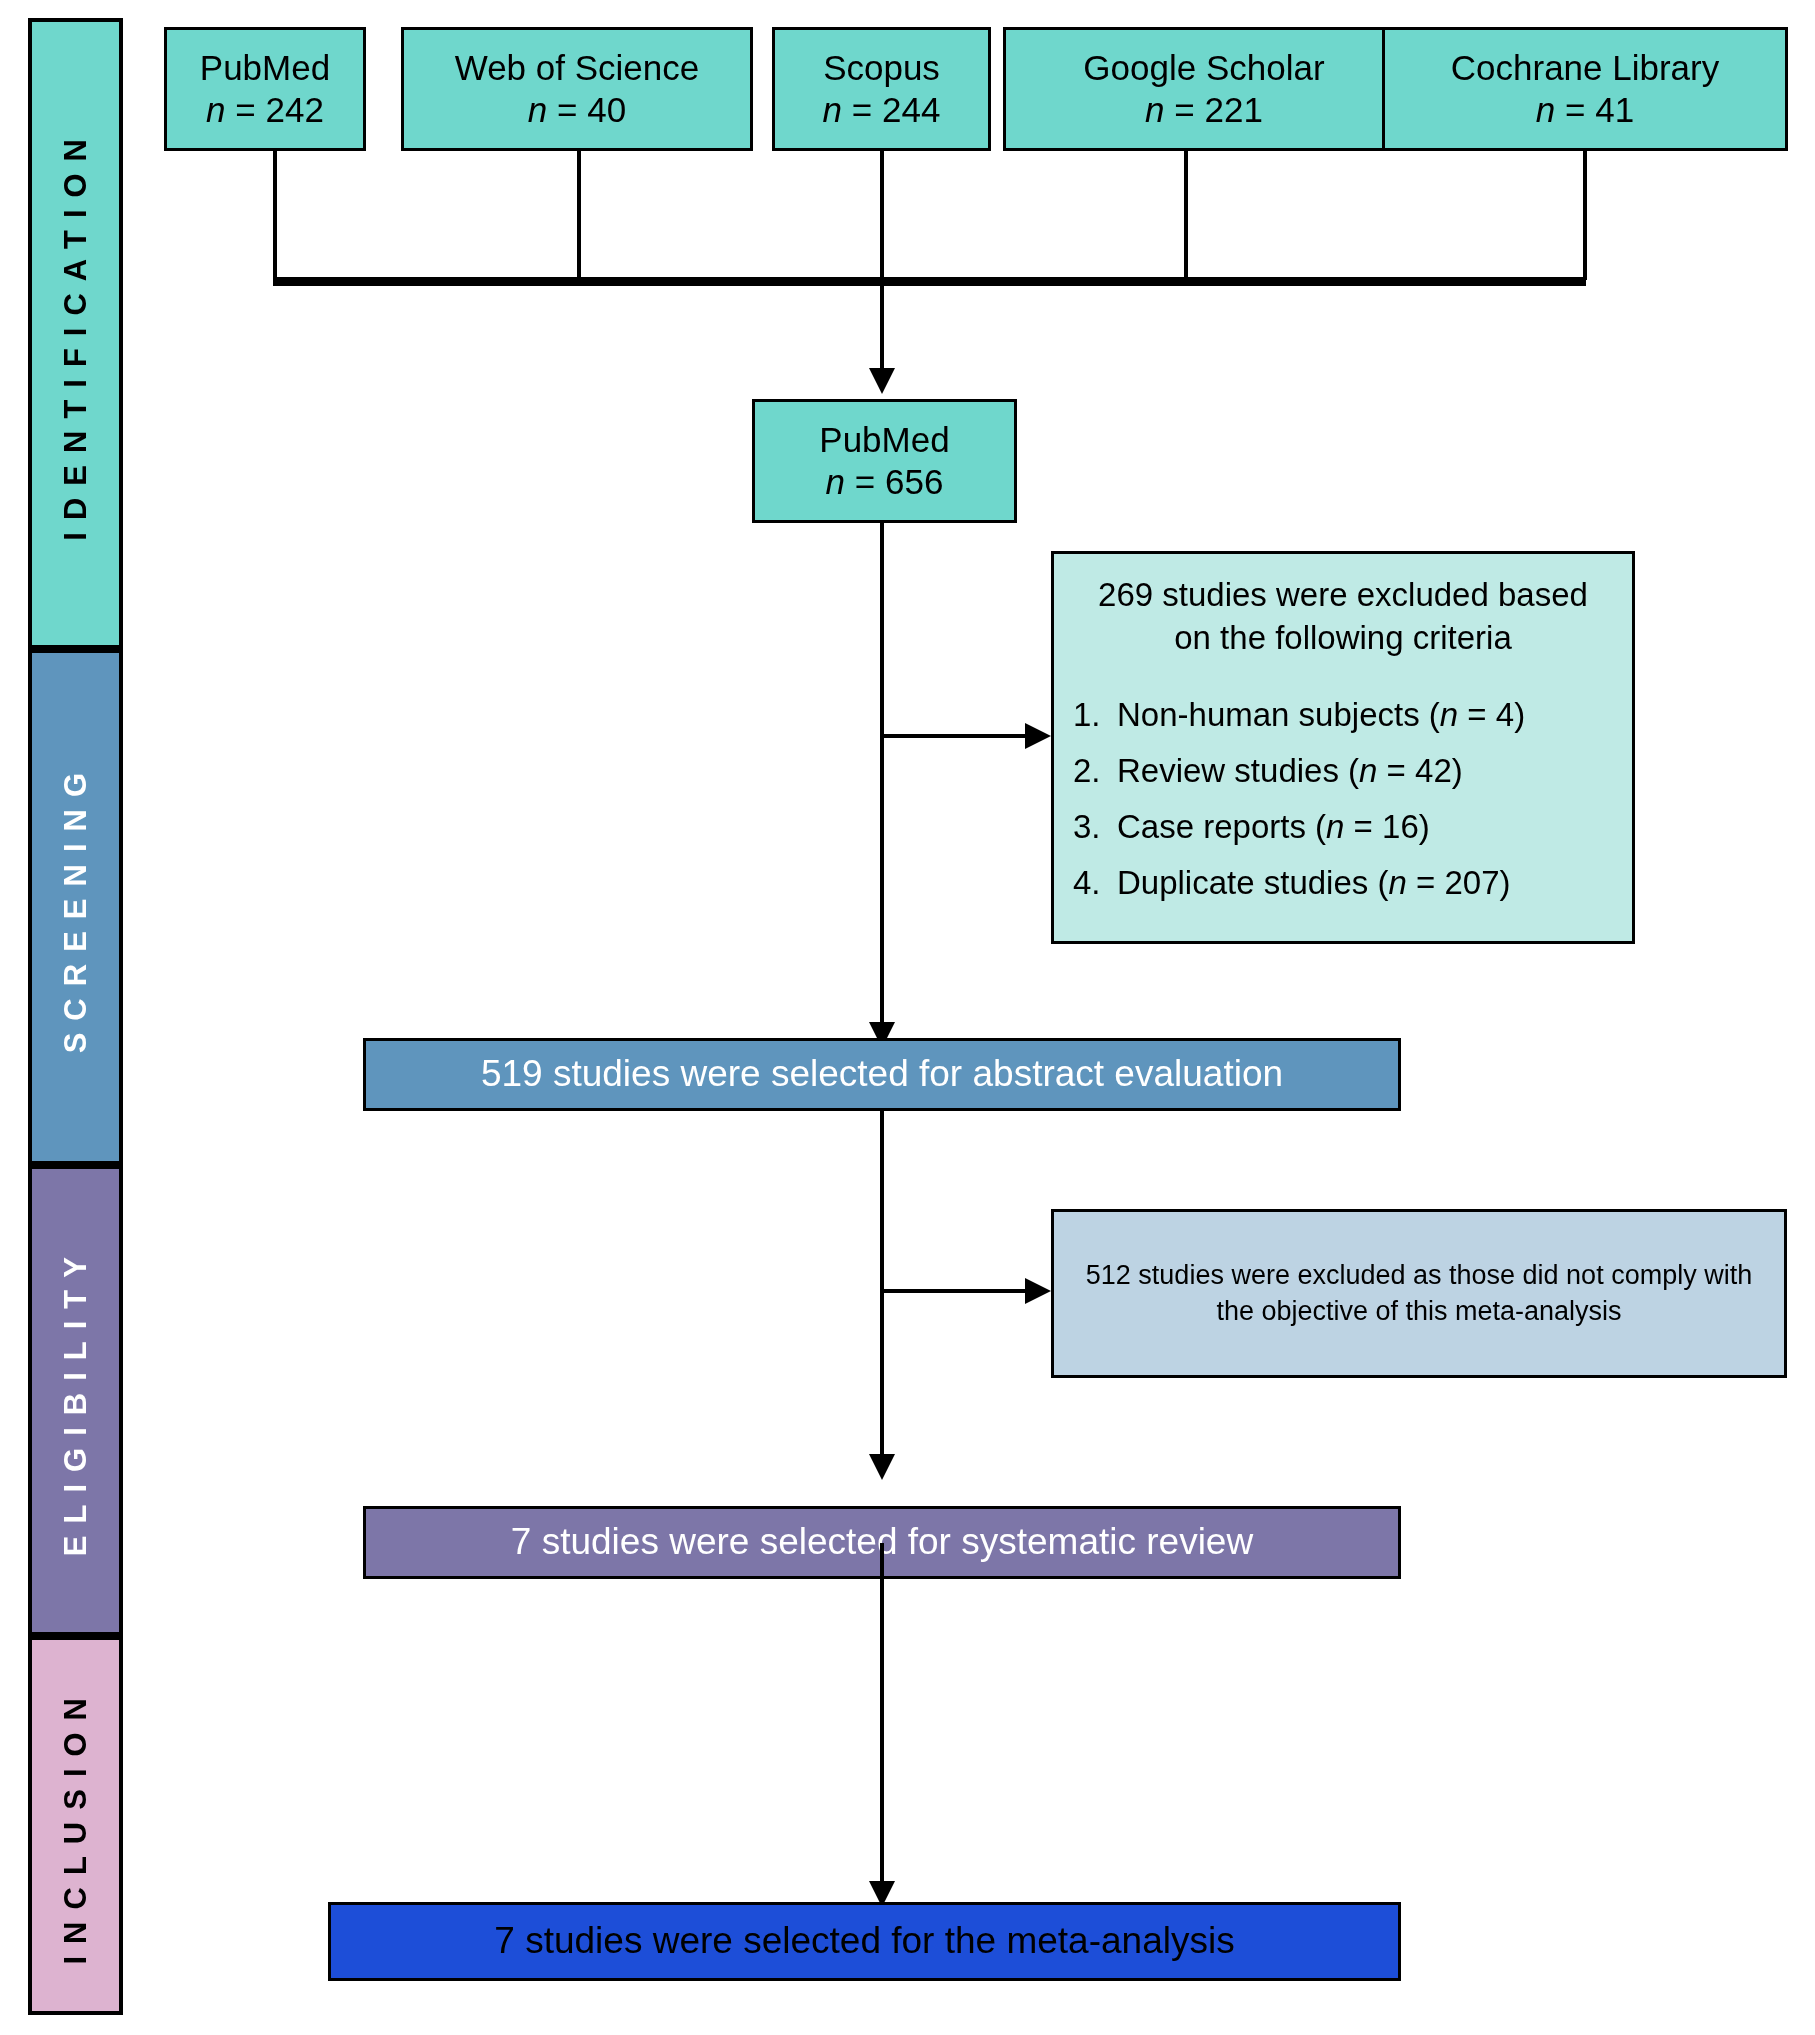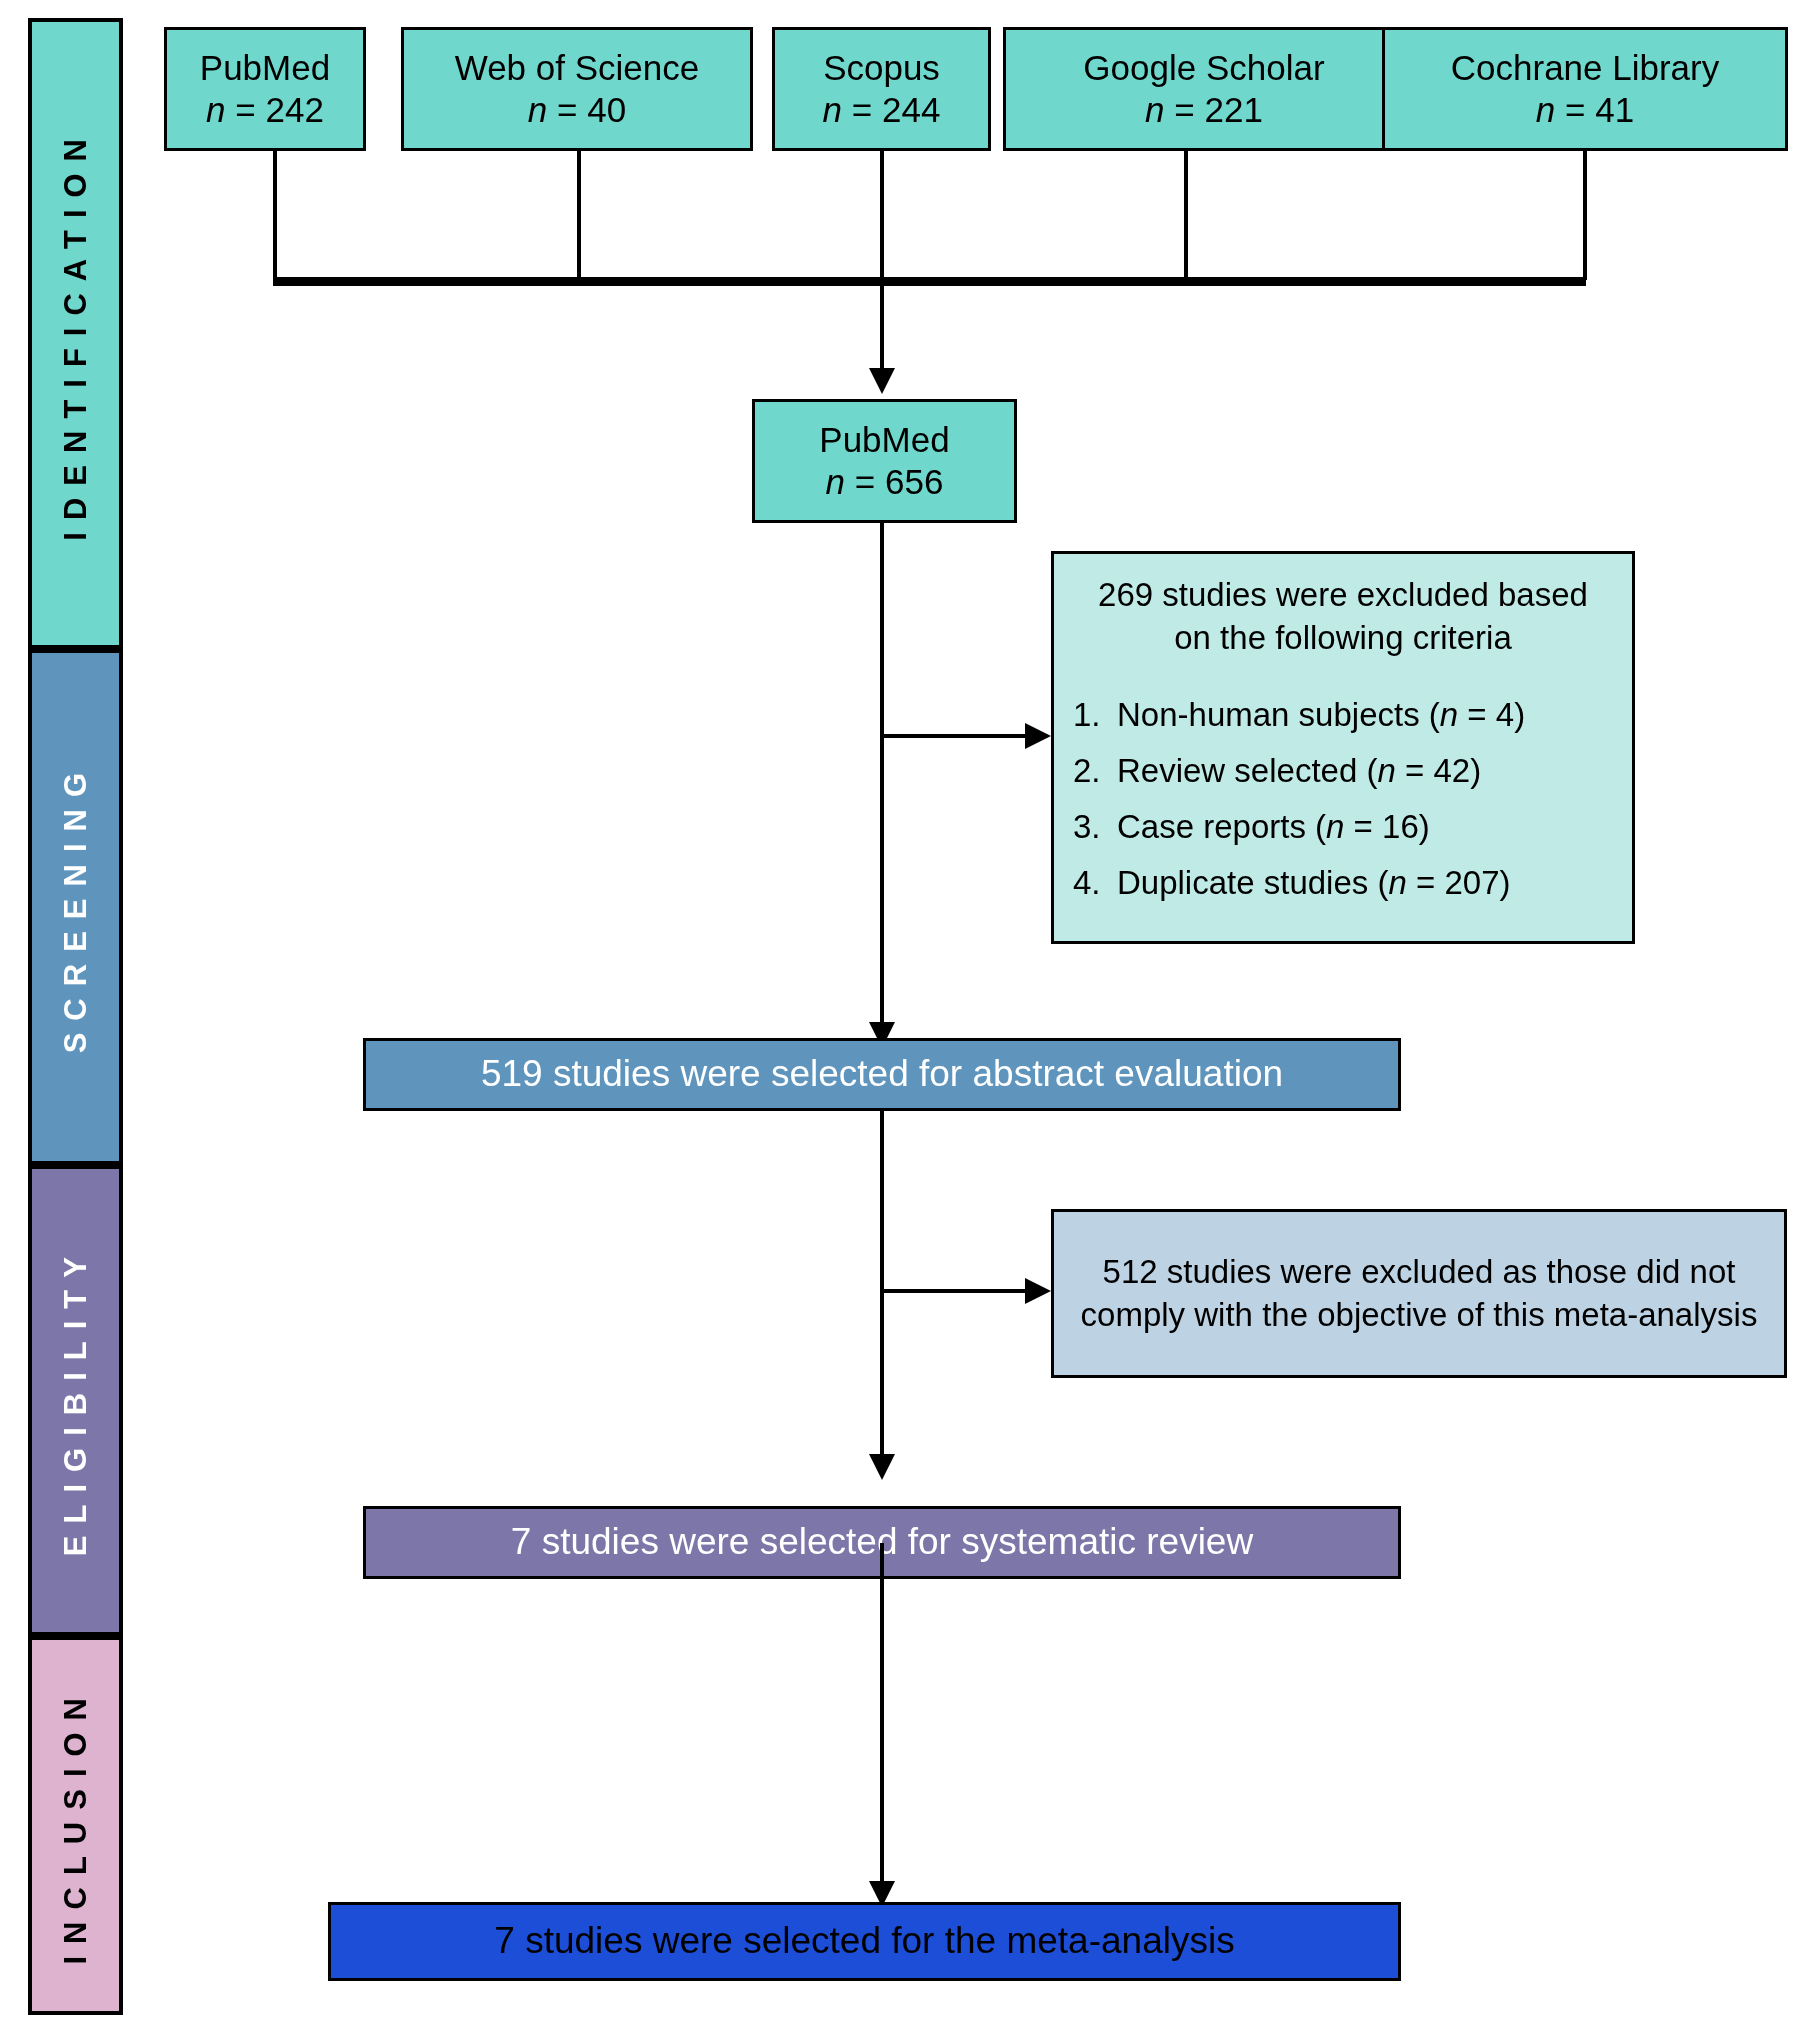--- a/index.html
+++ b/index.html
@@ -93,21 +93,21 @@
     margin-bottom: 18.3px;
     font-size: 33px;
     line-height: 1.15;
   }
   .excl-list li .num {
     width: 44px;
     flex: 0 0 44px;
   }
   .excl-blue {
     background: #bdd3e3;
-    font-size: 33px;
+    font-size: 27px;
     line-height: 1.3;
     padding: 0 22px;
   }
 
   
   .bar {
     font-size: 37px;
     line-height: 1.2;
   }
   .bar-blue { background: #5f95bd; color: #ffffff; }
@@ -217,21 +217,21 @@
 
   <div class="box excl-teal" style="left:1051px; top:551px; width:584px; height:393px;">
     <div class="excl-head">269 studies were excluded based on the following criteria</div>
     <ul class="excl-list">
       <li>
         <span class="num">1.</span>
         <span><span>Non-human subjects (</span><i style="font-style:italic;">n</i><span> = </span><span>4</span><span>)</span></span>
       </li>
       <li>
         <span class="num">2.</span>
-        <span><span>Review selected (</span><i style="font-style:italic;">n</i><span> = </span><span>42</span><span>)</span></span>
+        <span><span>Review studies (</span><i style="font-style:italic;">n</i><span> = </span><span>42</span><span>)</span></span>
       </li>
       <li>
         <span class="num">3.</span>
         <span><span>Case reports (</span><i style="font-style:italic;">n</i><span> = </span><span>16</span><span>)</span></span>
       </li>
       <li>
         <span class="num">4.</span>
         <span><span>Duplicate studies (</span><i style="font-style:italic;">n</i><span> = </span><span>207</span><span>)</span></span>
       </li>
     </ul>

